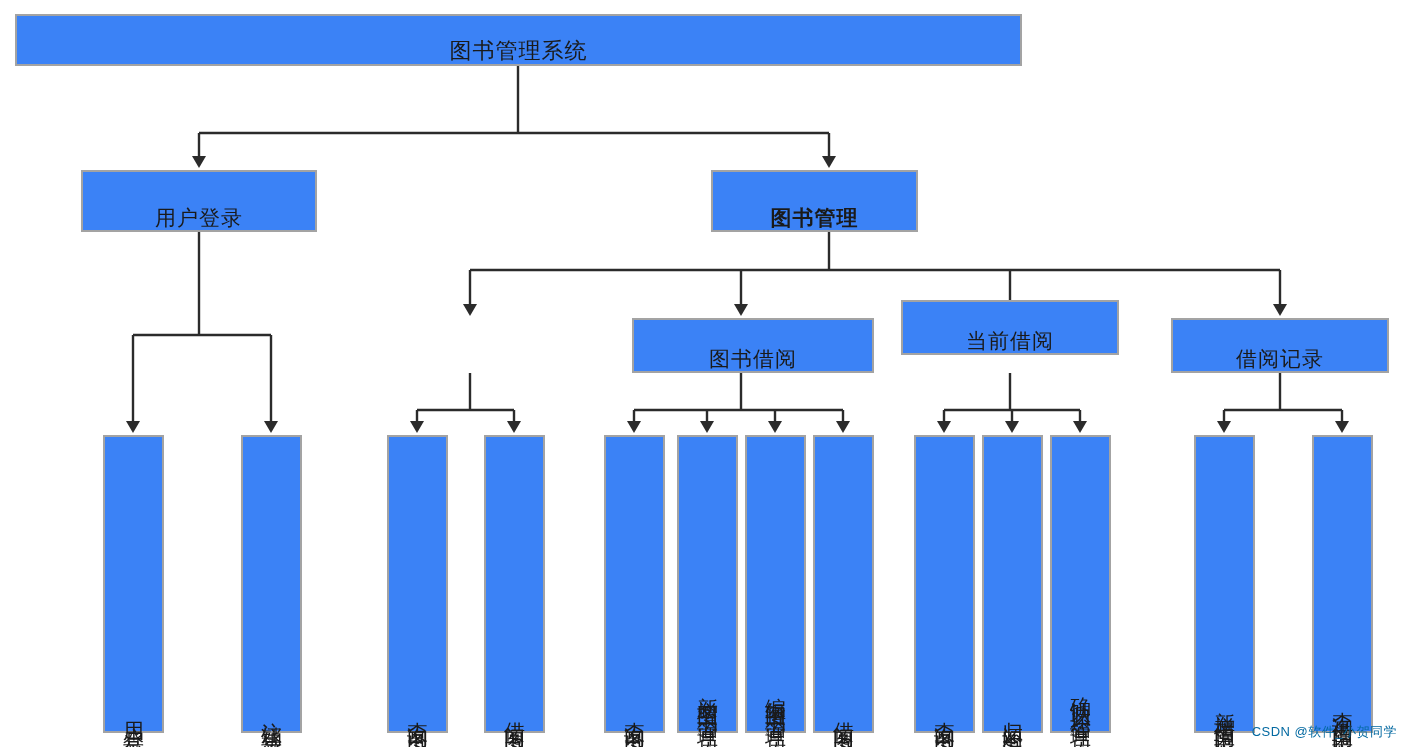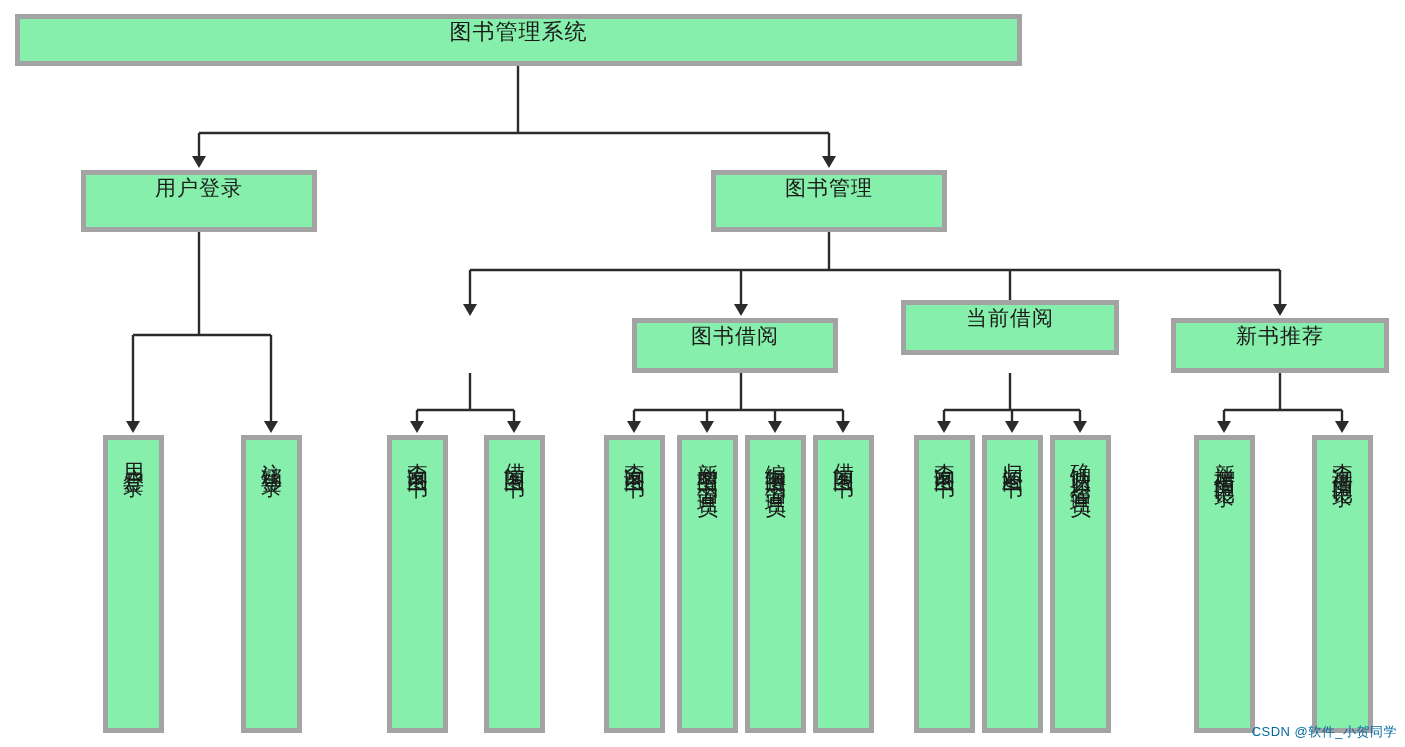--- a/index.html
+++ b/index.html
@@ -22,24 +22,24 @@
     position: absolute;
     left: 0;
     top: 0;
     width: 1405px;
     height: 747px;
     pointer-events: none;
   }
   .node {
     position: absolute;
     box-sizing: border-box;
-    border: 5px solid #a3a3a3;
-    background: #86efac;
+    border: 2px solid #a3a3a3;
+    background: #3b82f6;
     display: flex;
-    align-items: flex-start;
+    align-items: flex-end;
     justify-content: center;
     color: #1a1a1a;
   }
   .node.h {
     font-size: 21px;
     letter-spacing: 1px;
     line-height: 1.2;
   }
   .node.root {
     font-size: 22px;
@@ -114,32 +114,32 @@
       </g>
   </svg>
 
   <div class="node root h" style="left: 15px; top: 14px; width: 1007px; height: 52px;">
     <span>图书管理系统</span>
   </div>
 
   <div class="node h" style="left: 81px; top: 170px; width: 236px; height: 62px;">
     <span>用户登录</span>
   </div>
-  <div class="node h" style="left: 711px; top: 170px; width: 236px; height: 62px;">
+  <div class="node h" style="left: 711px; top: 170px; width: 207px; height: 62px; font-weight: bold;">
     <span>图书管理</span>
   </div>
 
-  <div class="node h" style="left: 632px; top: 318px; width: 206px; height: 55px;">
+  <div class="node h" style="left: 632px; top: 318px; width: 242px; height: 55px;">
     <span>图书借阅</span>
   </div>
   <div class="node h" style="left: 901px; top: 300px; width: 218px; height: 55px;">
     <span>当前借阅</span>
   </div>
   <div class="node h" style="left: 1171px; top: 318px; width: 218px; height: 55px;">
-    <span>新书推荐</span>
+    <span>借阅记录</span>
   </div>
 
   <div class="node v" style="left: 103px; top: 435px; width: 61px; height: 298px;">
     <span class="vtext">用户登录</span>
   </div>
   <div class="node v" style="left: 241px; top: 435px; width: 61px; height: 298px;">
     <span class="vtext">注销登录</span>
   </div>
   <div class="node v" style="left: 387px; top: 435px; width: 61px; height: 298px;">
     <span class="vtext">查询图书</span>

